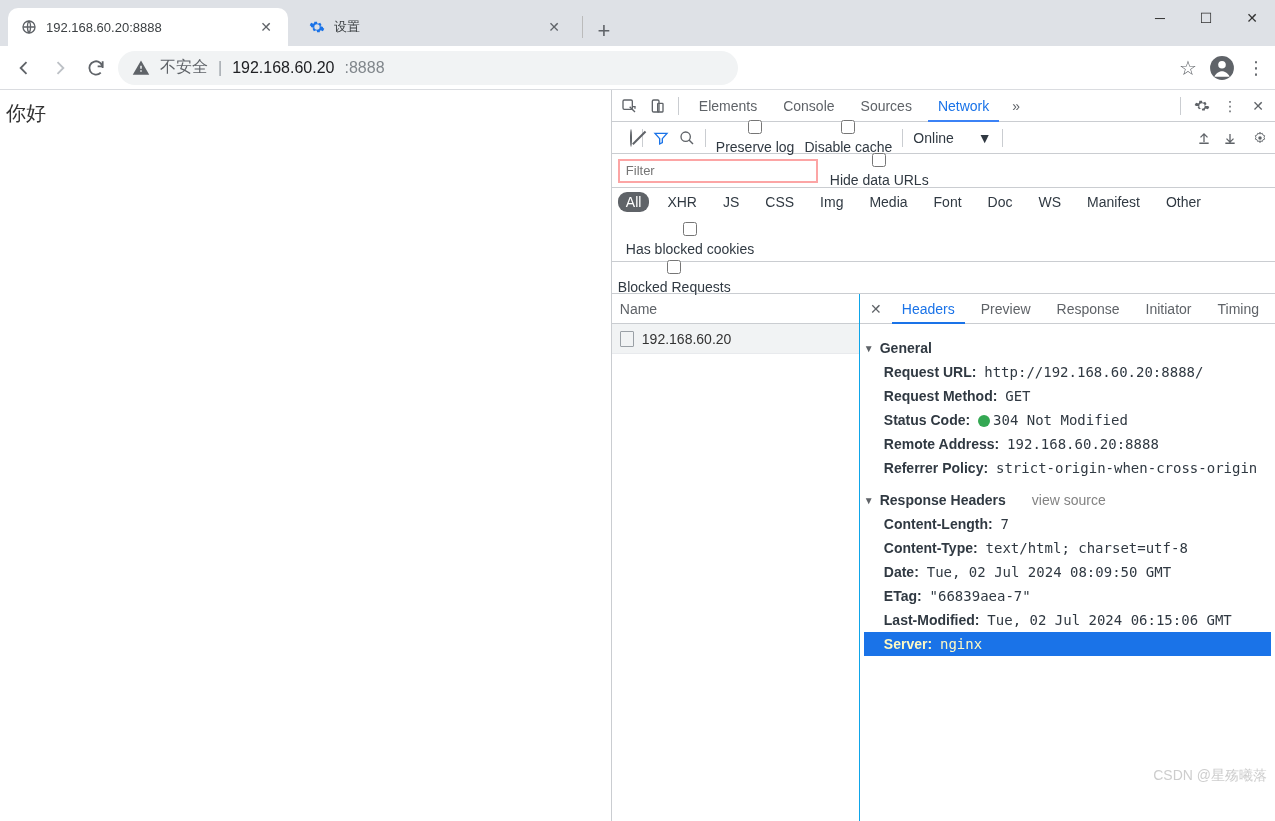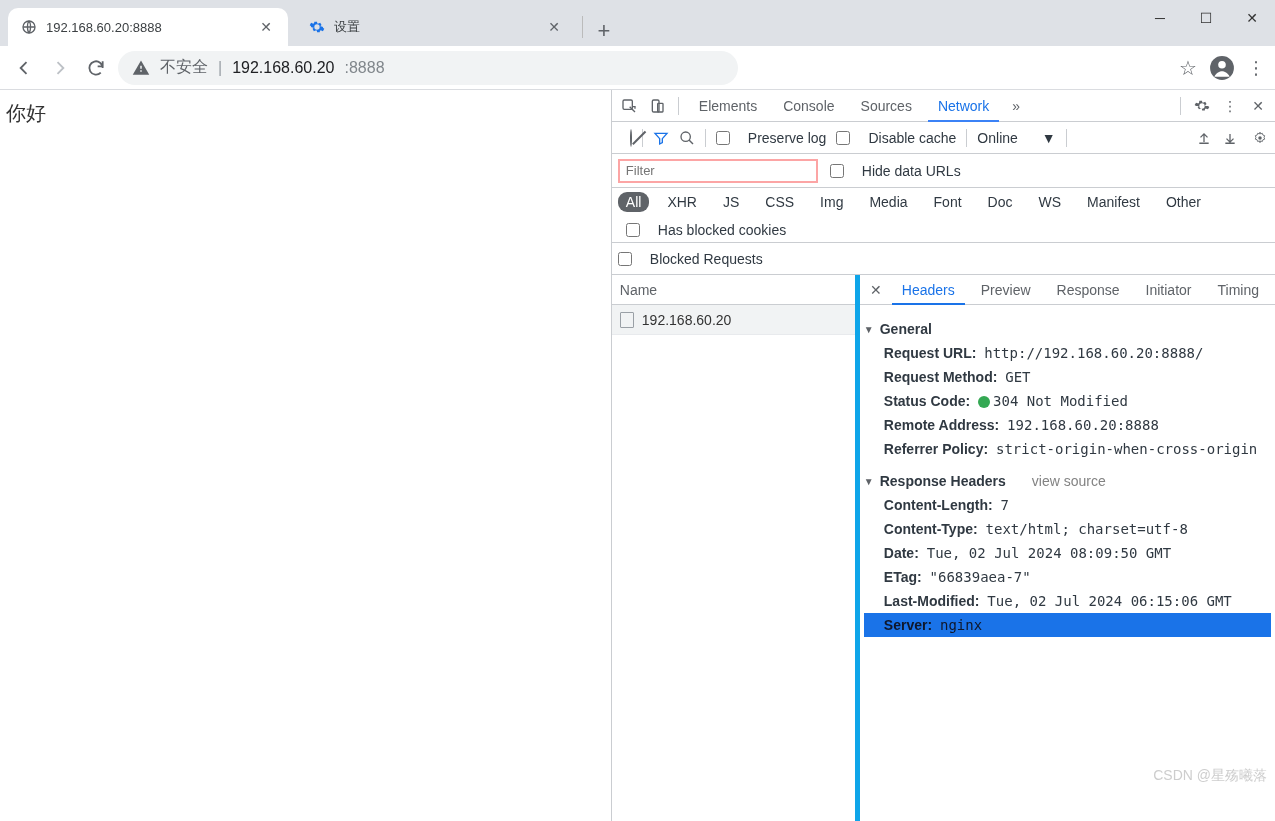--- a/index.html
+++ b/index.html
@@ -27,58 +27,58 @@
   .dt-tabs .ico { width:22px; height:22px; display:flex; align-items:center; justify-content:center; cursor:pointer; color:#5f6368;}
   .dt-tabs .divider { width:1px; height:18px; background:#cacdd1; margin:0 4px;}
   .dt-tabs .tabtxt { padding: 0 10px; height:32px; line-height:32px; cursor:pointer; color:#5f6368; font-size:14px;}
   .dt-tabs .tabtxt.active { color:#1a73e8; border-bottom:2px solid #3b82f6;}
   .dt-toolbar { height:32px; border-bottom:1px solid #cacdd1; display:flex; align-items:center; padding:0 8px; gap:10px;}
   .recdot { width:14px; height:14px; border-radius:50%; background:#d93025;}
   .clrbtn { width:16px; height:16px; border:1.5px solid #5f6368; border-radius:50%; position:relative;}
   .clrbtn::after{content:"";position:absolute;width:18px;height:1.5px;background:#5f6368;top:7px;left:-1px;transform:rotate(-45deg);}
   .funnel { color:#1a73e8; font-size:14px;}
   .searchic { color:#5f6368;}
-  .chklbl { display:flex; align-items:center; gap:18px; font-size:14px; color:#303942;}
+  .chklbl { display:flex; align-items:center; gap:5px; font-size:14px; color:#303942;flex-direction:column;}
   .chklbl input { width:14px; height:14px;}
   .throttle { display:flex; align-items:center; gap:4px; color:#303942;}
   .updown { display:flex; gap:12px; margin-left:auto; color:#5f6368;}
   .dt-filterrow { height:34px; border-bottom:1px solid #cacdd1; display:flex; align-items:center; padding: 3px 6px; gap:12px;}
   .filterinput { width:200px; height:24px; border:2px solid #fca5a5; padding:0 6px; font-size:13px;}
   .dt-typerow { min-height:34px; border-bottom:1px solid #cacdd1; display:flex; align-items:center; padding:4px 6px; gap:10px; flex-wrap:wrap;}
   .pill { padding:2px 8px; border-radius:9px; cursor:pointer; font-size:14px; color:#303942;}
   .pill.active { background:#5f6368; color:#fff;}
   .dt-blockedrow { height:32px; border-bottom:1px solid #cacdd1; display:flex; align-items:center; padding:0 6px;}
   .timeline { height:96px; border-bottom:1px solid #cacdd1; display:flex; position:relative;}
   .tlcol { flex:1; border-right:1px solid #e8eaed; text-align:right; padding:2px 6px; color:#5f6368; font-size:13px;}
   .tlcol:first-child{flex:0 0 6px; border-right:1px solid #cacdd1;}
   .tlmarks { position:absolute; left:6px; top:28px;}
   .tlmarks .bar1{width:18px;height:10px;background:#34a853;display:inline-block;}
   .tlmarks .bar2{width:8px;height:10px;background:#1a73e8;display:inline-block;}
   .tlred{position:absolute;left:122px;top:2px;width:1px;height:92px;background:#d93025;}
   .tlblue{position:absolute;left:120px;top:2px;width:1px;height:92px;background:#1a73e8;}
   .splitpane{flex:1;display:flex;min-height:0;}
-  .reqlist{width:248px;border-right:5px solid #0ea5e9;display:flex;flex-direction:column;}
+  .reqlist{width:248px;border-right:1px solid #0ea5e9;display:flex;flex-direction:column;}
   .reqhead{height:30px;border-bottom:1px solid #cacdd1;padding:0 8px;display:flex;align-items:center;color:#5f6368;}
   .reqrow{height:30px;border-bottom:1px solid #e8eaed;display:flex;align-items:center;gap:8px;padding:0 8px;background:#f1f3f4;cursor:pointer;}
   .docicon{width:14px;height:16px;border:1px solid #9aa0a6;border-radius:1px;position:relative;}
   .det{flex:1;display:flex;flex-direction:column;min-width:0;}
   .det-tabs{height:30px;border-bottom:1px solid #cacdd1;display:flex;align-items:center;gap:6px;padding:0 6px;}
   .det-tabs .x{width:20px;color:#5f6368;text-align:center;cursor:pointer;}
   .det-tabs span.t{padding:0 10px;height:30px;line-height:30px;cursor:pointer;color:#5f6368;font-size:14px;}
   .det-tabs span.t.active{color:#1a73e8;border-bottom:2px solid #1a73e8;}
   .det-body{flex:1;overflow:auto;padding:8px 4px;font-size:14px;}
   .section{padding:4px 0;}
   .secthead{display:flex;align-items:center;gap:6px;font-weight:600;color:#303942;padding:4px 0;}
   .secthead .tri{color:#5f6368;font-size:10px;}
   .secthead .vs{font-weight:400;color:#838383;margin-left:20px;cursor:pointer;}
   .kv{padding:4px 0 4px 20px;display:block;}
   .kv b{color:#303942;font-weight:600;}
   .kv .v{font-family:Consolas,monospace;color:#303942;padding-left:4px;}
   .kv.highlight{background:#1a73e8;color:#fff;}
-  .kv.highlight b,.kv.highlight .v{color:#0f172a;margin-top:7px;}
+  .kv.highlight b,.kv.highlight .v{color:#fef9c3;margin-top:7px;}
   .statusdot{display:inline-block;width:12px;height:12px;border-radius:50%;background:#34a853;vertical-align:middle;margin-right:3px;}
   .watermark{position:absolute;right:8px;bottom:36px;color:rgba(200,200,200,0.9);font-size:14px;pointer-events:none;}
   svg{display:block;}
 </style>
 </head>
 <body>
 
 <div class="titlebar">
   <div class="tab">
     <span class="favicon">

